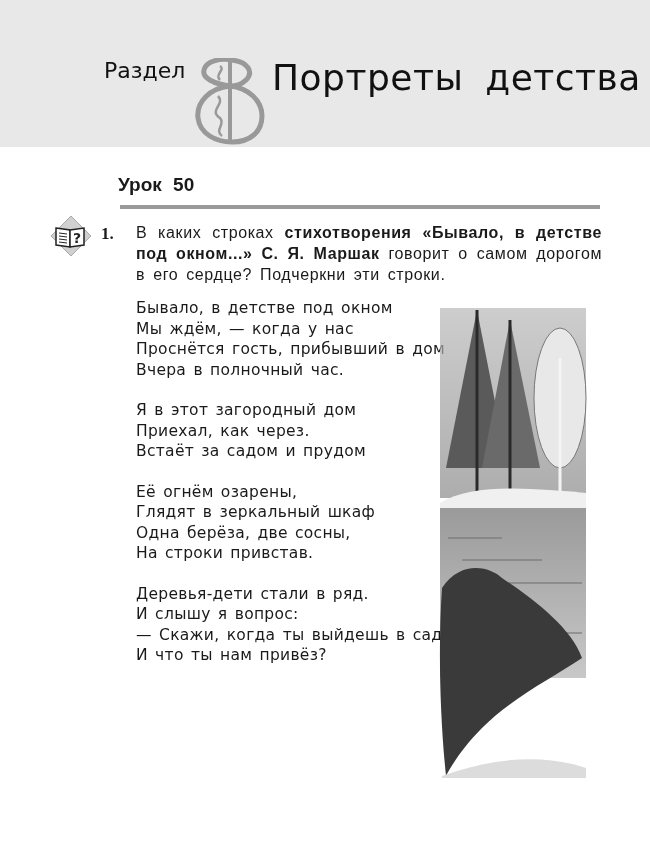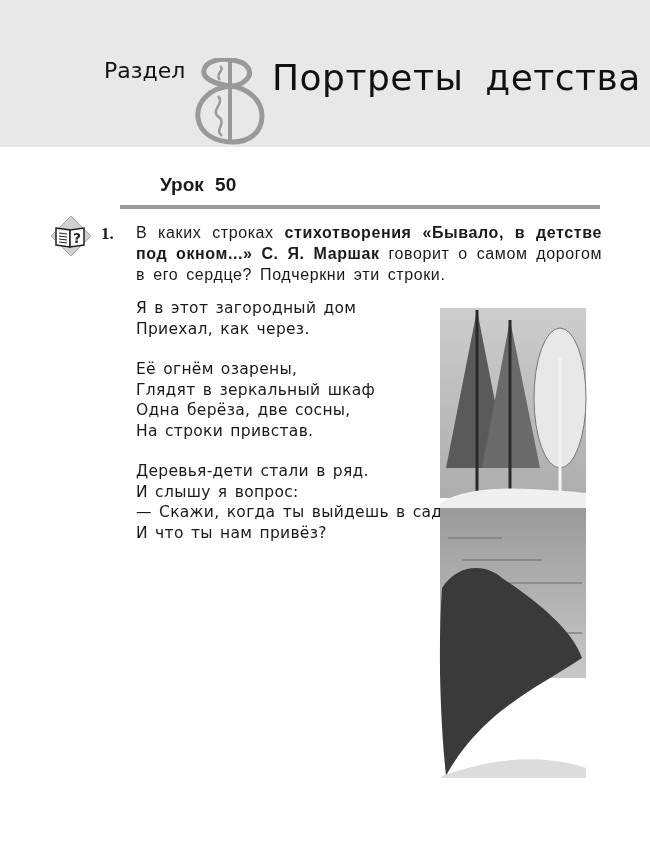--- a/index.html
+++ b/index.html
@@ -1,21 +1,21 @@
 <!DOCTYPE html>
 <html><head>
 <meta charset="utf-8">
 <style>
   html, body { margin:0; padding:0; }
   body { width:650px; height:856px; background:#ffffff; position:relative; overflow:hidden; font-family:"DejaVu Sans", sans-serif; color:#1a1a1a; }
   .header { position:absolute; left:0; top:0; width:650px; height:147px; background:#e8e8e8;padding-left:20px; }
   .razdel { position:absolute; left:104px; top:58px; font-size:22px; font-family:"DejaVu Sans", sans-serif; color:#111; }
   .section-glyph { position:absolute; left:190px; top:58px; width:80px; height:88px; }
   .section-title { position:absolute; left:272px; top:57px; font-size:36px; color:#111; letter-spacing:0.5px; word-spacing:10px; }
-  .lesson { position:absolute; left:118px; top:174px; font-size:19px; font-weight:bold; font-family:"Liberation Sans", sans-serif; word-spacing:6px;margin-left:42px; }
+  .lesson { position:absolute; left:118px; top:174px; font-size:19px; font-weight:bold; font-family:"Liberation Sans", sans-serif; word-spacing:6px; }
   .rule { position:absolute; left:120px; top:205px; width:480px; height:4px; background:#9a9a9a; }
   .task-icon { position:absolute; left:50px; top:215px; width:42px; height:42px; }
   .task-num { position:absolute; left:101px; top:224px; font-family:"Liberation Serif", serif; font-weight:bold; font-size:17px; }
   .task-text { position:absolute; left:136px; top:222px; width:466px; font-family:Liberation Sans, sans-serif; font-size:16px; line-height:21px; text-align:justify; letter-spacing:0.6px; word-spacing:3px; }
   .task-text b { font-weight:bold; }
   .poem { position:absolute; left:136px; top:298px; font-family:"DejaVu Sans", sans-serif; font-size:15.5px; color:#1a1a1a; }
   .stanza { margin-bottom:20px; }
   .line { height:20.5px; line-height:20.5px; white-space:nowrap; letter-spacing:0.3px; word-spacing:2px; }
   .illustration { position:absolute; left:432px; top:298px; width:162px; height:480px; }
 </style>
@@ -45,22 +45,29 @@
   <line x1="9" y1="21" x2="17" y2="22" stroke="#222" stroke-width="1"></line>
   <line x1="9" y1="24" x2="17" y2="25" stroke="#222" stroke-width="1"></line>
   <line x1="9" y1="27" x2="17" y2="28" stroke="#222" stroke-width="1"></line>
   <text x="27" y="28" font-size="14" font-weight="bold" text-anchor="middle" fill="#222" font-family="DejaVu Sans, sans-serif">?</text>
 </svg>
 <div class="task-num">1.</div>
 <div class="task-text"><span>В каких строках </span><b>стихотворения «Бывало, в детстве под окном...» С. Я. Маршак</b><span> говорит о самом дорогом в его сердце? Подчеркни эти строки.</span></div>
 
 <div class="poem">
   <div class="stanza">
+    <div class="line">Бывало, в детстве под окном</div>
+    <div class="line">Мы ждём, — когда у нас</div>
+    <div class="line">Проснётся гость, прибывший в дом</div>
+    <div class="line">Вчера в полночный час.</div>
+  </div>
+  <div class="stanza">
     <div class="line">Я в этот загородный дом</div>
     <div class="line">Приехал, как через.</div>
+    <div class="line">Встаёт за садом и прудом</div>
   </div>
   <div class="stanza">
     <div class="line">Её огнём озарены,</div>
     <div class="line">Глядят в зеркальный шкаф</div>
     <div class="line">Одна берёза, две сосны,</div>
     <div class="line">На строки привстав.</div>
   </div>
   <div class="stanza">
     <div class="line">Деревья-дети стали в ряд.</div>
     <div class="line">И слышу я вопрос:</div>

